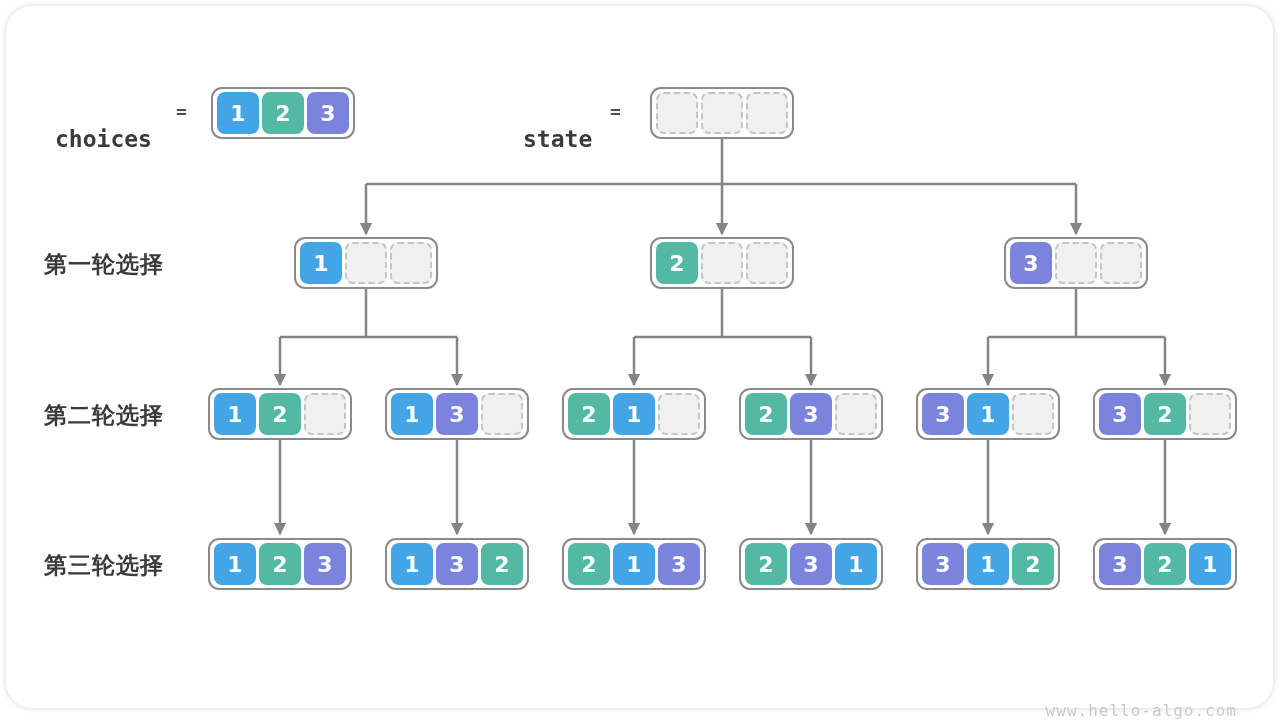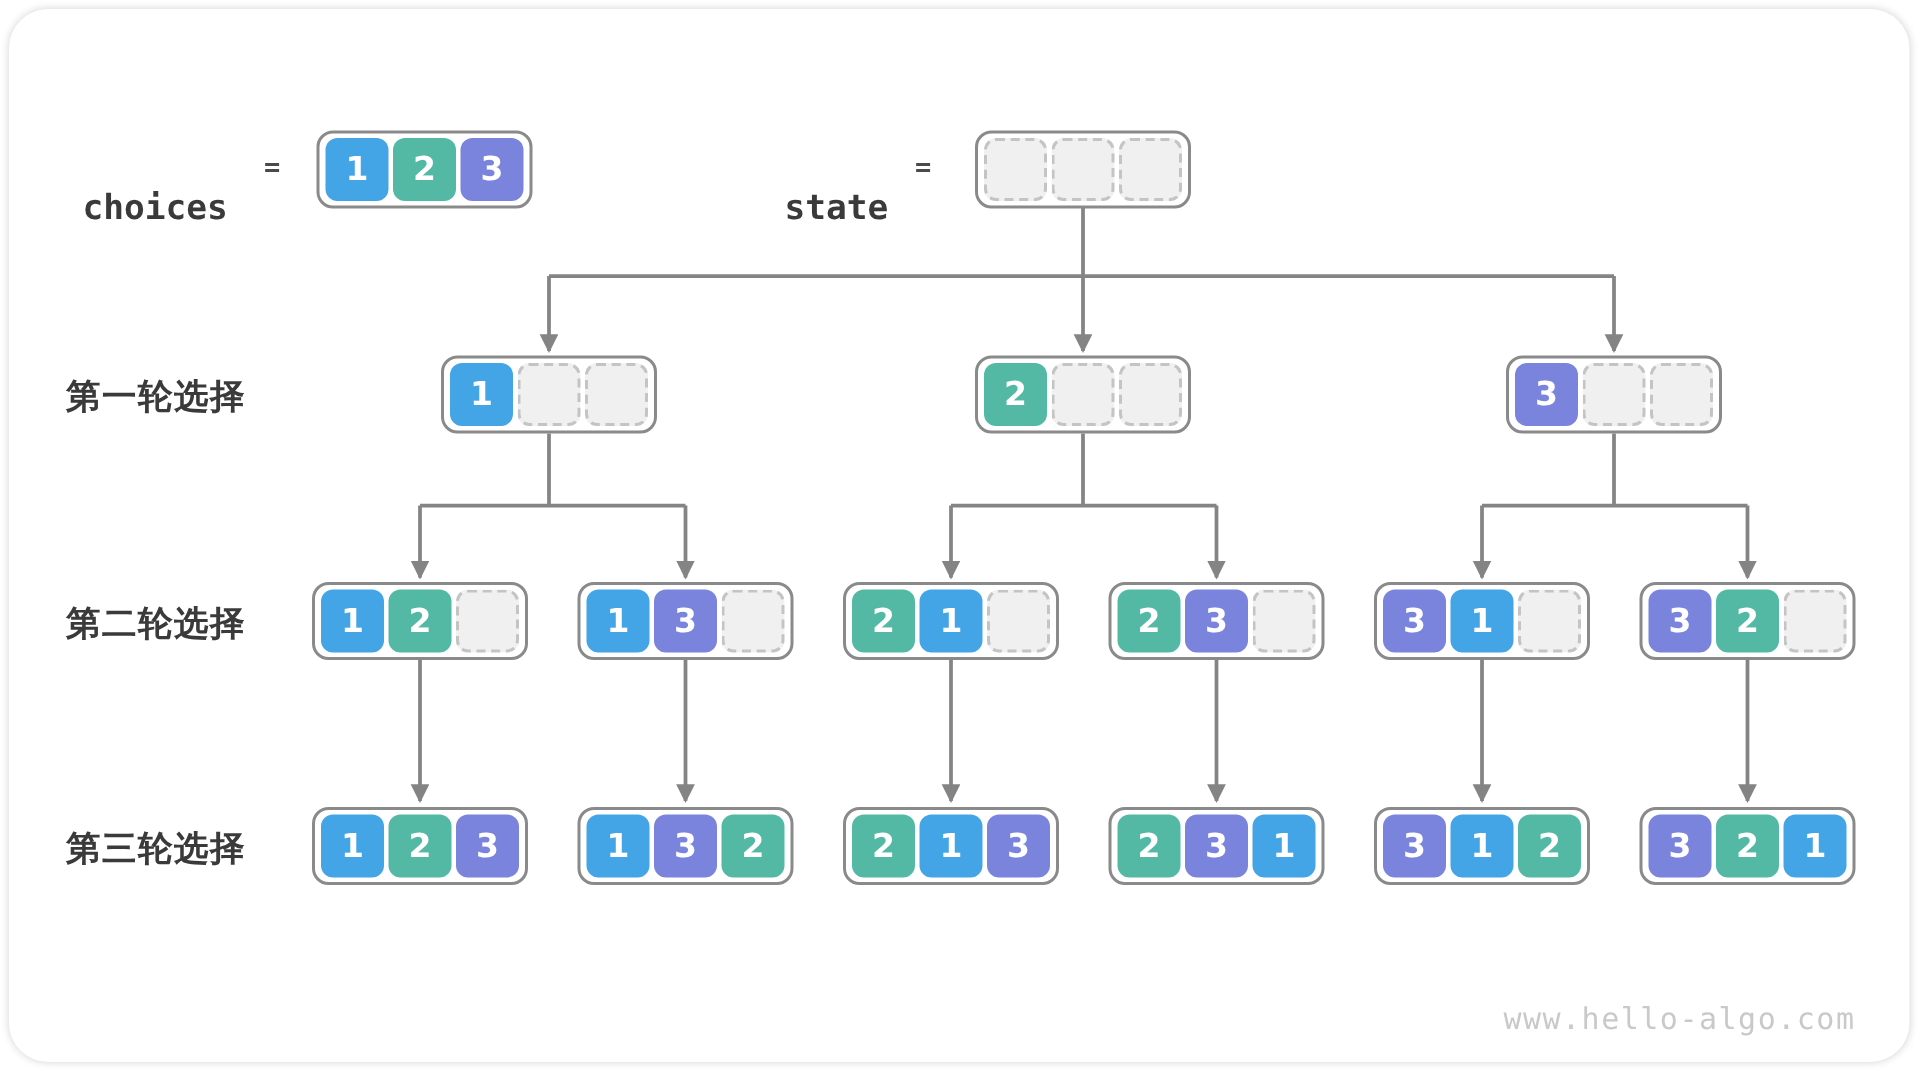--- a/index.html
+++ b/index.html
@@ -37,23 +37,23 @@
     width:42px;height:42px;box-sizing:border-box;border-radius:8px;flex:0 0 auto;
     display:flex;align-items:center;justify-content:center;
     font-family:"DejaVu Sans","Liberation Sans",sans-serif;
     font-weight:bold;font-size:22px;color:#ffffff;
   }
   .cell.empty{
     background:var(--empty-fill,#f0f0f0);
     border:2px dashed var(--empty-border,#c4c4c4);
   }
   .watermark{
-    position:absolute;right:43px;top:667px;
+    position:absolute;right:43px;top:701px;
     font-family:"DejaVu Sans Mono","Liberation Mono",monospace;
-    font-size:20px;letter-spacing:1px;color:var(--watermark-color,#c9c9c9);
+    font-size:16px;letter-spacing:1px;color:var(--watermark-color,#c9c9c9);
   }
 </style>
 </head>
 <body>
 
 <div class="canvas">
   <div class="card"></div>
 
   <svg class="connectors" width="1280" height="720" viewBox="0 0 1280 720">
     <defs>

